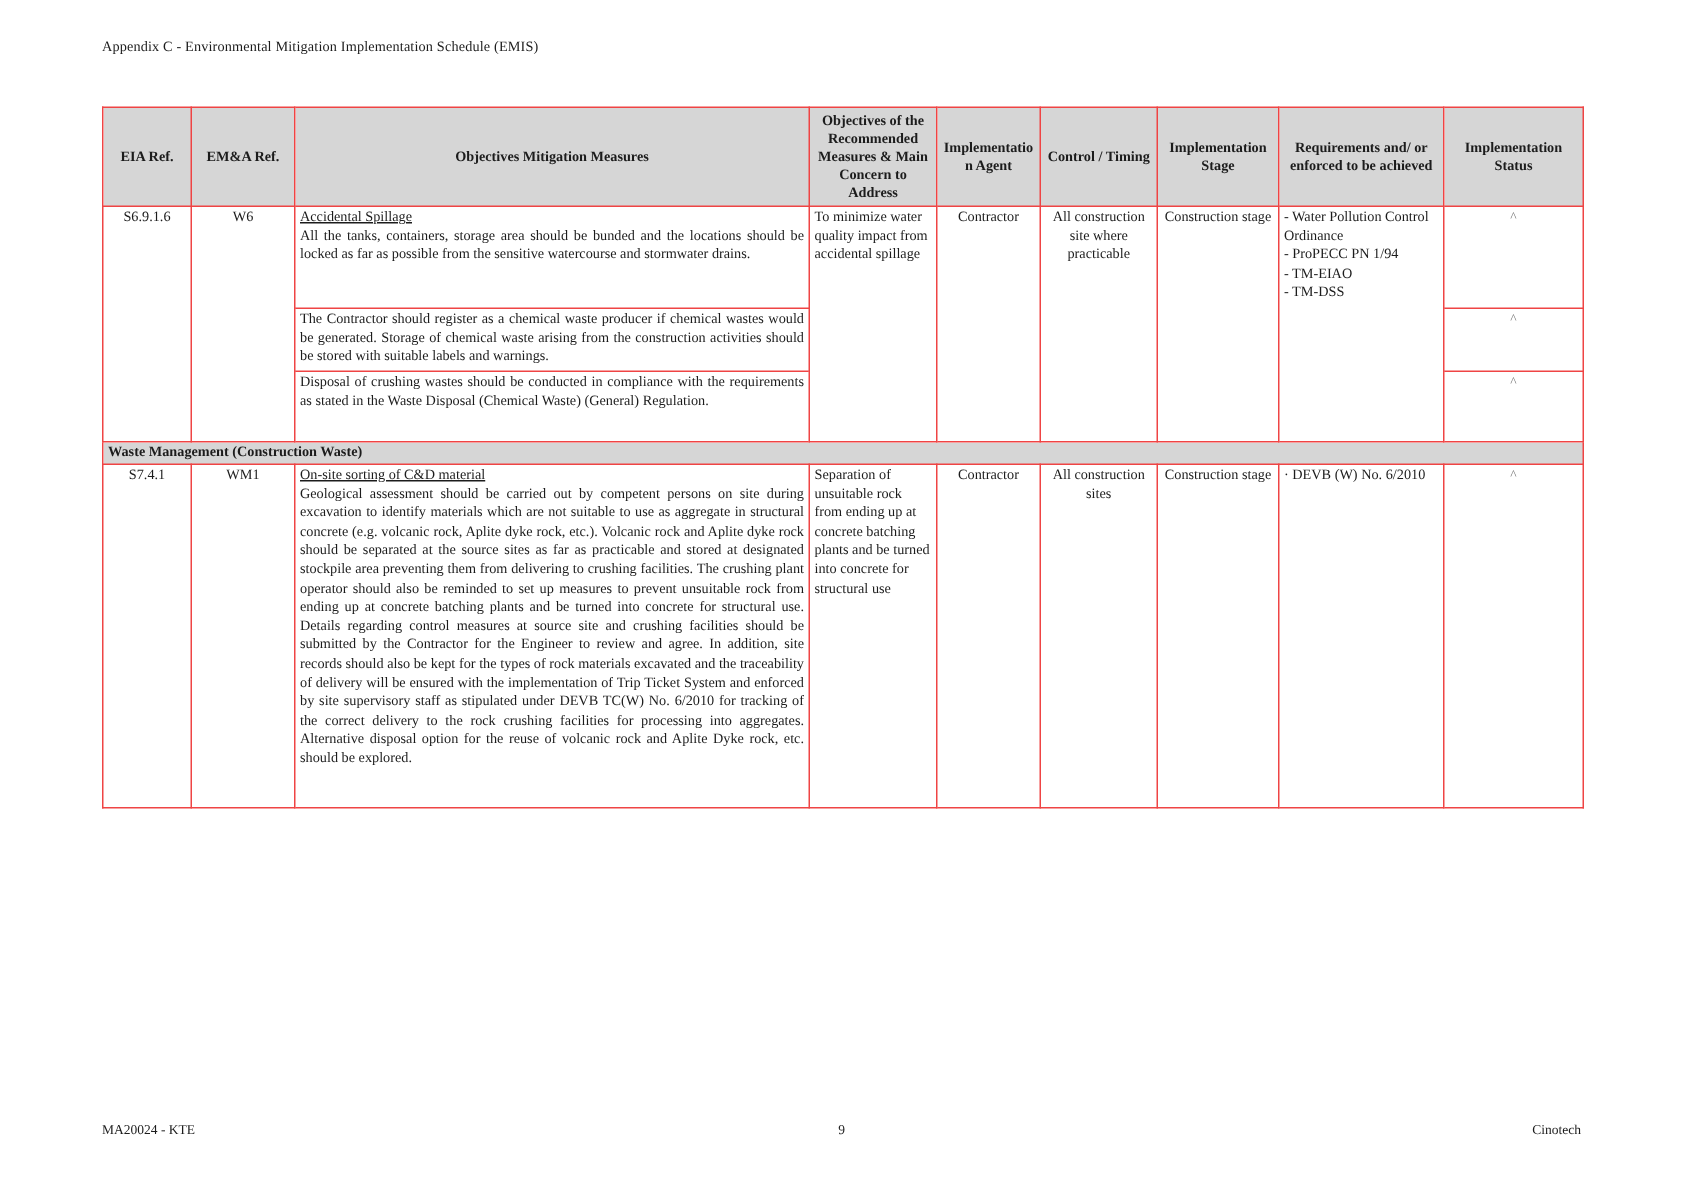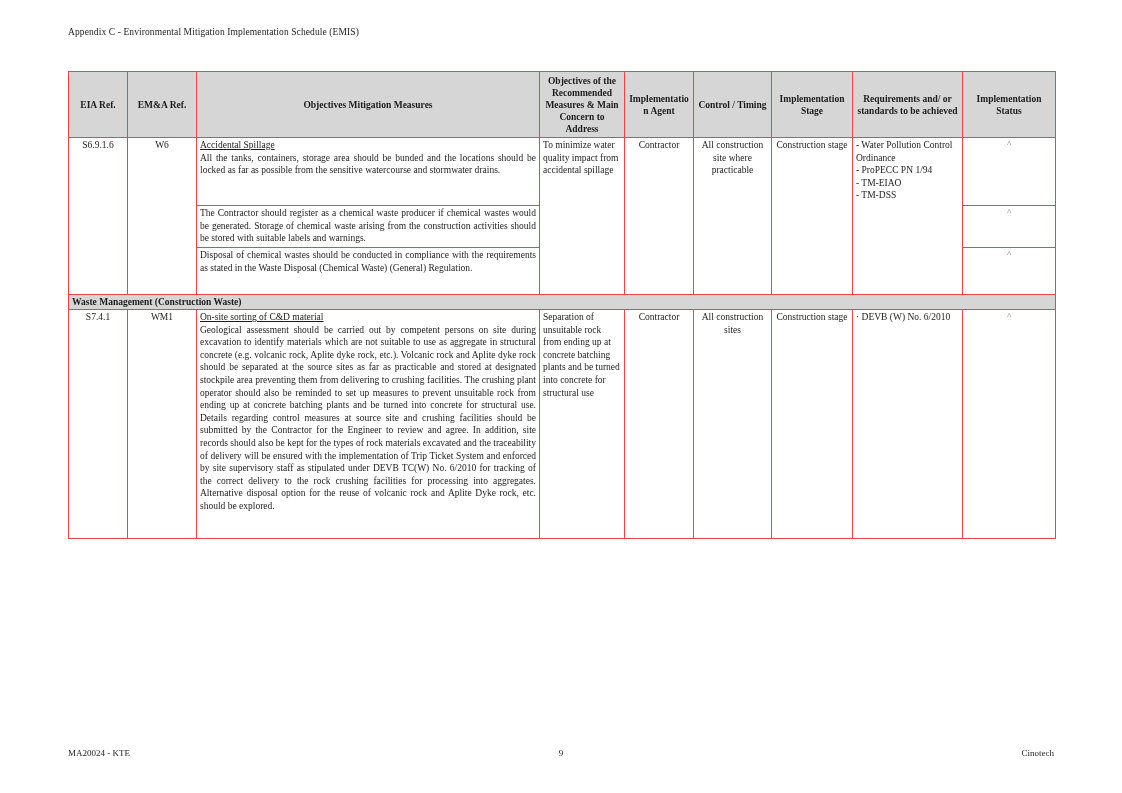--- a/index.html
+++ b/index.html
@@ -65,21 +65,21 @@
   </colgroup>
   <thead>
     <tr>
       <th>EIA Ref.</th>
       <th>EM&amp;A Ref.</th>
       <th>Objectives Mitigation Measures</th>
       <th>Objectives of the Recommended Measures &amp; Main Concern to Address</th>
       <th class="brk">Implementation Agent</th>
       <th>Control / Timing</th>
       <th>Implementation Stage</th>
-      <th>Requirements and/ or standards to be achieved</th>
+      <th>Requirements and/ or enforced to be achieved</th>
       <th>Implementation Status</th>
     </tr>
   </thead>
   <tbody>
 
     <tr class="sub1">
       <td class="c" rowspan="3">S6.9.1.6</td>
       <td class="c" rowspan="3">W6</td>
       <td>
         <span class="measure-heading">Accidental Spillage</span>
@@ -96,21 +96,21 @@
       <td class="status">^</td>
     </tr>
     <tr class="sub2">
       <td>
         <div class="measure-body">The Contractor should register as a chemical waste producer if chemical wastes would be generated.  Storage of chemical waste arising from the construction activities should be stored with suitable labels and warnings.</div>
       </td>
       <td class="status">^</td>
     </tr>
     <tr class="sub3">
       <td>
-        <div class="measure-body">Disposal of chemical wastes should be conducted in compliance with the requirements as stated in the Waste Disposal (Chemical Waste) (General) Regulation.</div>
+        <div class="measure-body">Disposal of crushing wastes should be conducted in compliance with the requirements as stated in the Waste Disposal (Chemical Waste) (General) Regulation.</div>
       </td>
       <td class="status">^</td>
     </tr>
 
     <tr class="section-row">
       <td class="section-cell" colspan="9">Waste Management (Construction Waste)</td>
     </tr>
 
     <tr class="big">
       <td class="c">S7.4.1</td>

